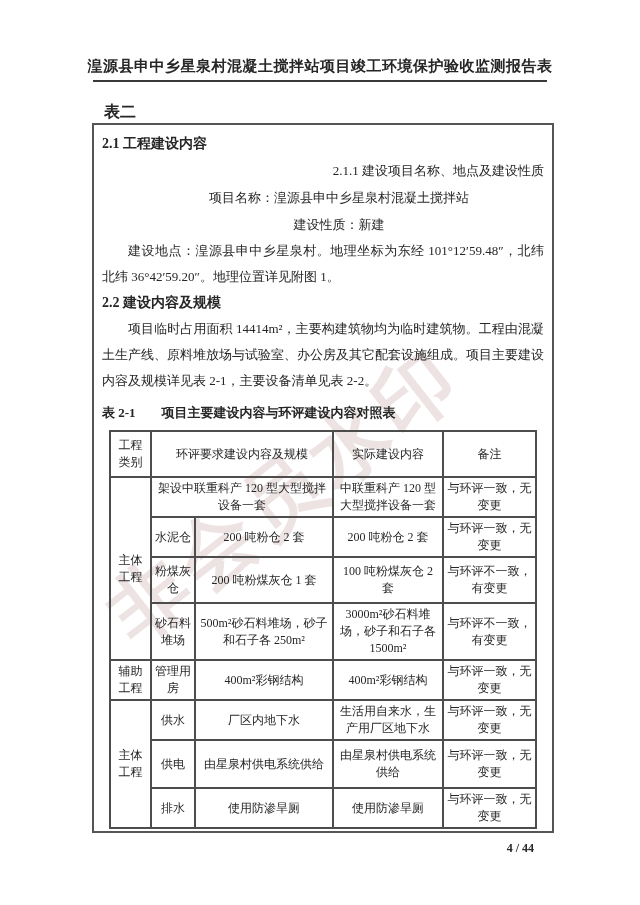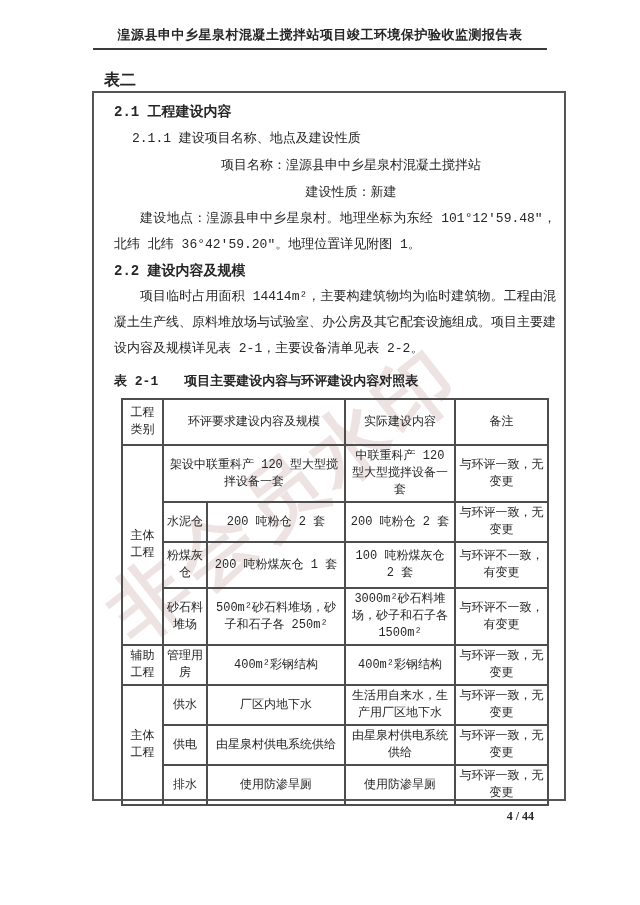--- a/index.html
+++ b/index.html
@@ -25,23 +25,23 @@
     transform: rotate(-38deg);
     transform-origin: center center;
     white-space: nowrap;
     z-index: 0;
     pointer-events: none;
     user-select: none;
   }
 
   
   .doc-header {
-    padding-top: 26px;
+    padding-top: 57px;
     text-align: center;
-    font-size: 13px;
+    font-size: 15px;
     font-weight: bold;
     letter-spacing: 0.5px;
     position: relative; z-index: 1; font-family: Liberation Serif, serif;
   }
   .header-rule {
     width: 454px;
     margin: 4px auto 0 auto;
     border-bottom: 2px solid #3a3a3a;
   }
 
@@ -52,34 +52,33 @@
     position: relative; z-index: 1;
   }
 
   
   .main-box {
     position: relative; z-index: 1;
     margin-left: 92px;
     width: 442px;
     height: 692px;
     border: 2px solid #555555;
-    padding: 6px 8px 8px 20px;
+    padding: 6px 8px 8px 8px;
     background: transparent;
-    font-family: Liberation Mono, monospace;
   }
   .main-box .h-bold {
     font-size: 14px;
     font-weight: bold;
     line-height: 26px;
   }
   .main-box .line {
     font-size: 13px;
     line-height: 27px;
   }
-  .indent-1 { padding-left: 18px; }
+  .indent-1 { padding-left: 18px; text-align: right; }
   .indent-2 { padding-left: 32px; text-align: center; }
   .para {
     font-size: 13px;
     line-height: 26px;
     text-indent: 2em;
     margin: 0;
     text-align: justify;
   }
 
   
@@ -187,21 +186,21 @@
           <td>400m²彩钢结构</td>
           <td>与环评一致，无变更</td>
         </tr>
         <tr style="height:36px">
           <td rowspan="3">主体工程</td>
           <td>供水</td>
           <td>厂区内地下水</td>
           <td>生活用自来水，生产用厂区地下水</td>
           <td>与环评一致，无变更</td>
         </tr>
-        <tr style="height:40px">
+        <tr style="height:48px">
           <td>供电</td>
           <td>由星泉村供电系统供给</td>
           <td>由星泉村供电系统供给</td>
           <td>与环评一致，无变更</td>
         </tr>
         <tr style="height:26px">
           <td>排水</td>
           <td>使用防渗旱厕</td>
           <td>使用防渗旱厕</td>
           <td>与环评一致，无变更</td>

